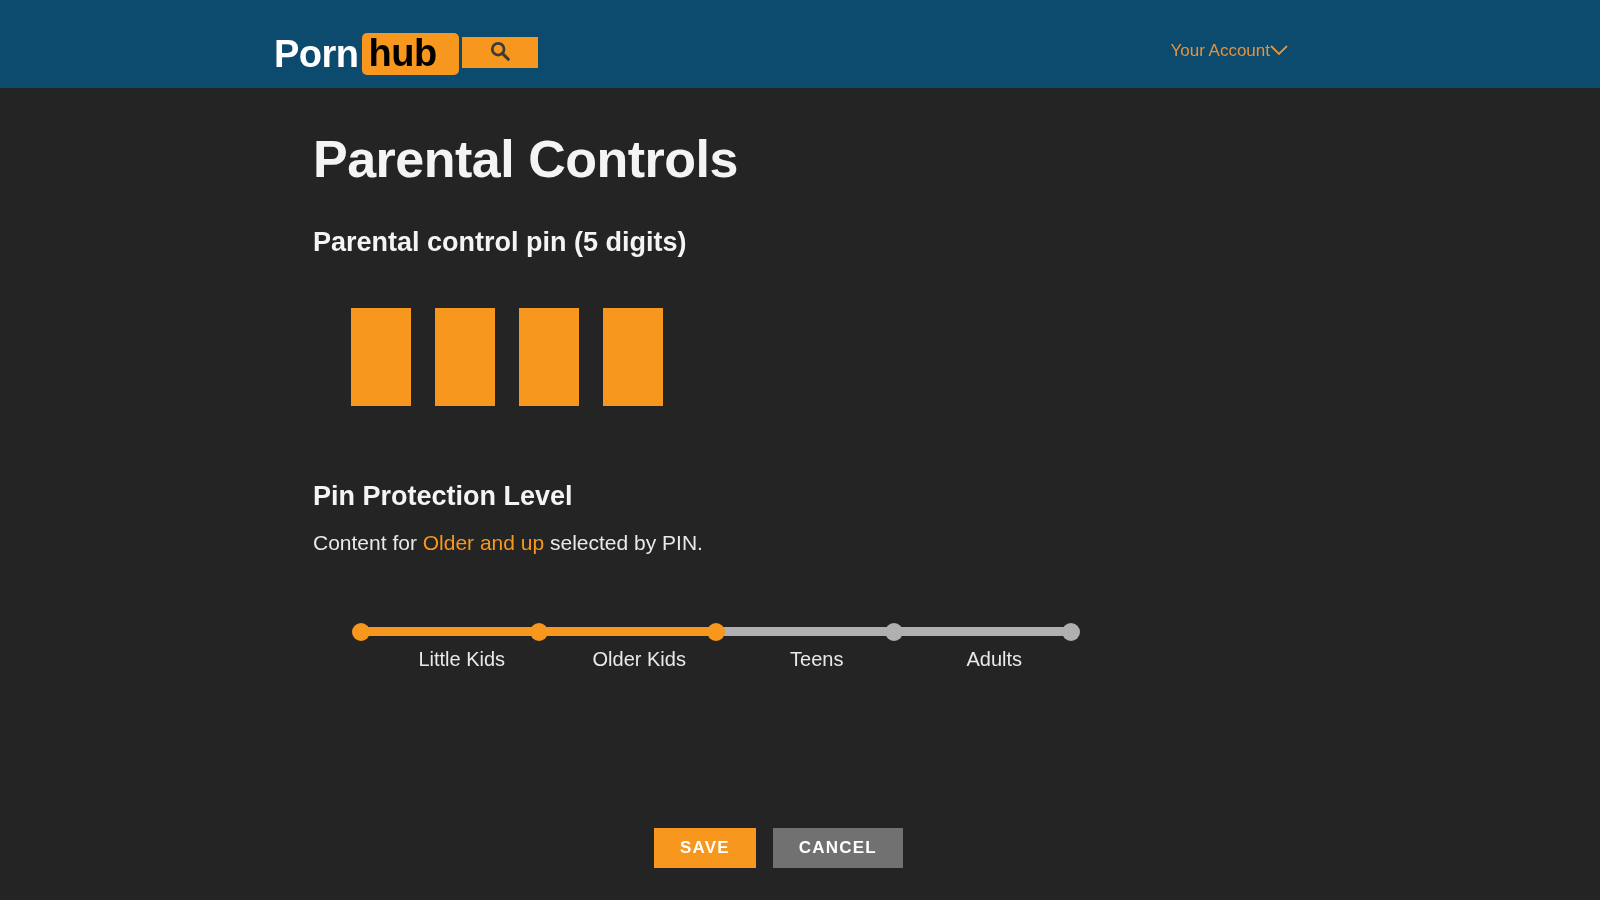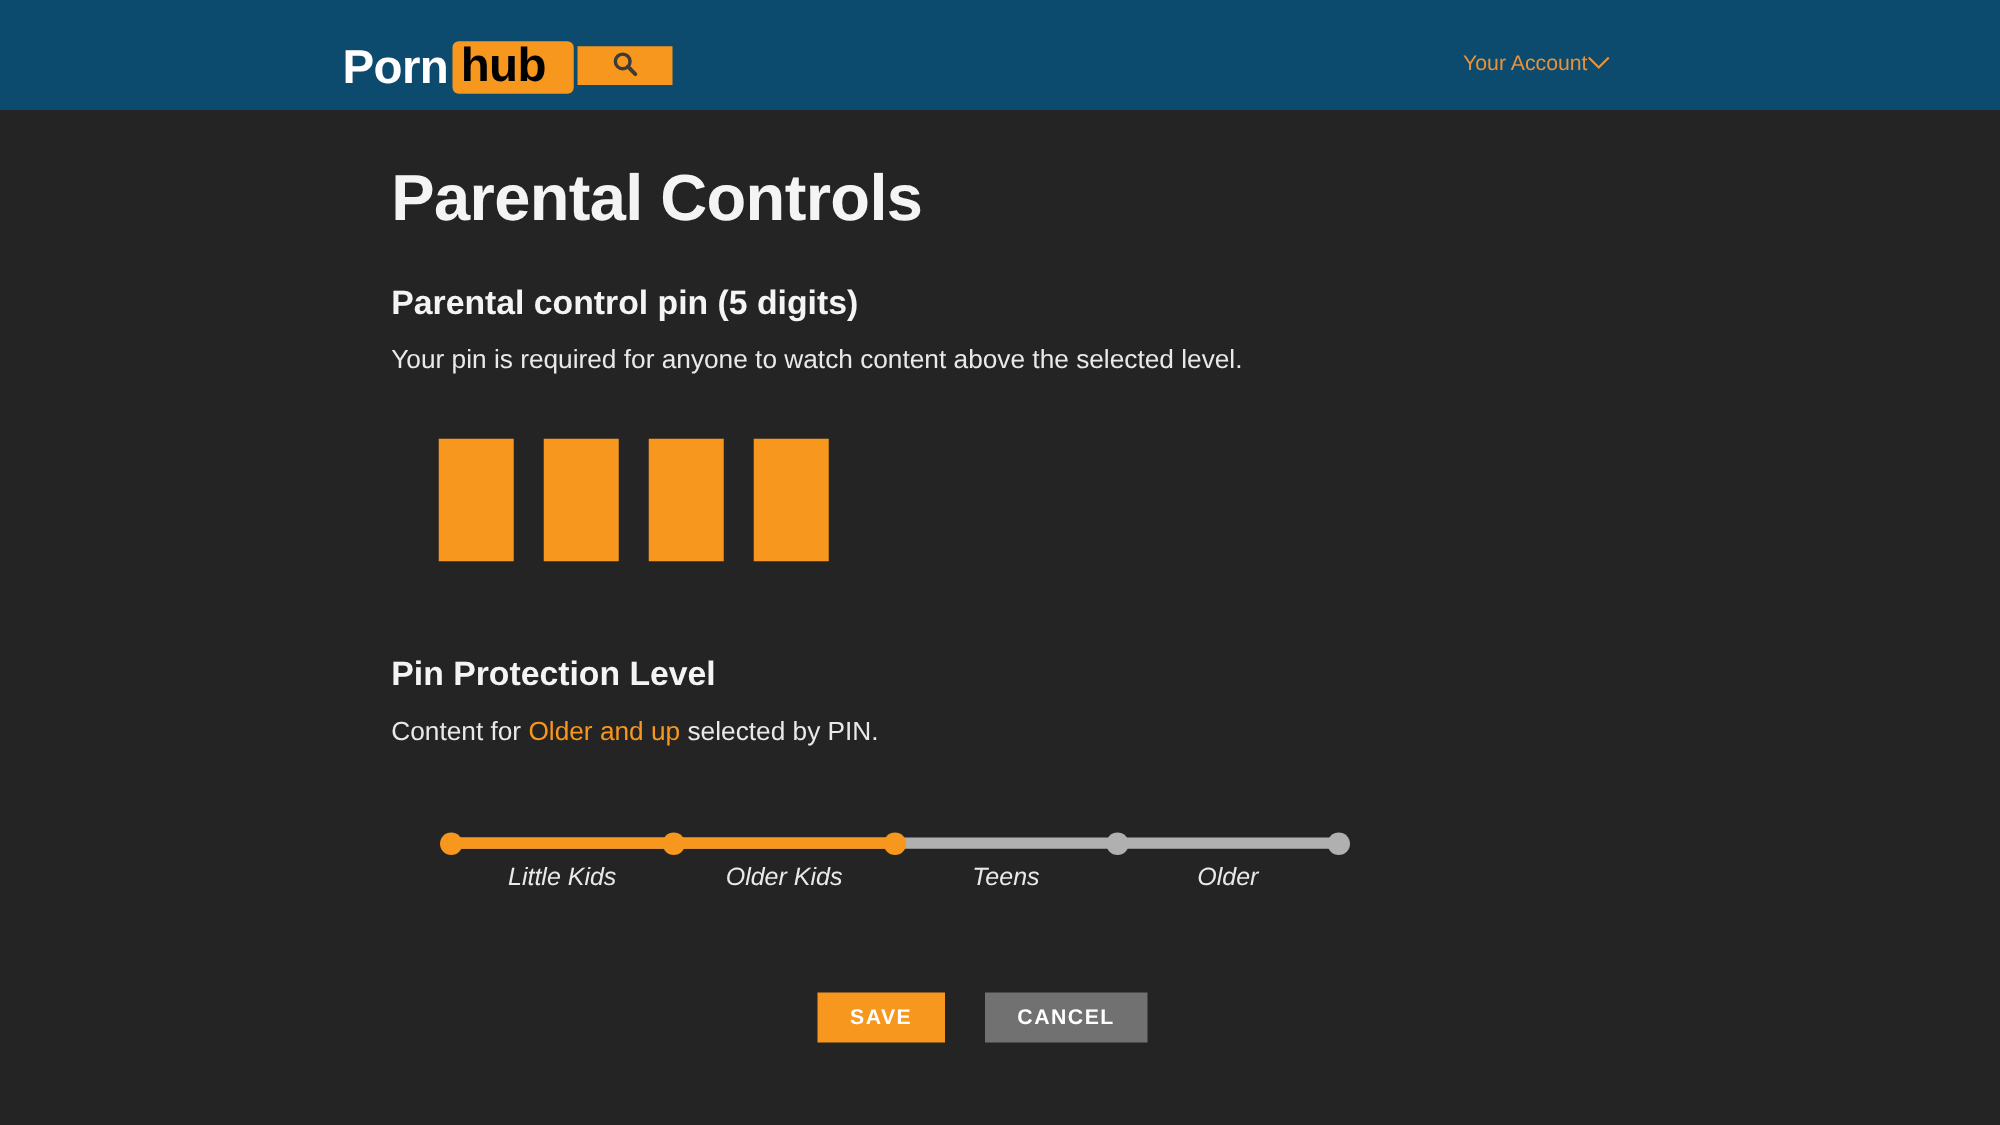--- a/index.html
+++ b/index.html
@@ -199,43 +199,42 @@
     height: 18px;
     border-radius: 50%;
     background: #b0b0b0;
     cursor: pointer;
     transform: translateX(-9px);
   }
   .knob.on { background: #f7971d; }
 
   .slider-labels {
     position: absolute;
-    left: 0;
+    left: 12px;
     top: 46px;
     width: 100%;
     height: 26px;
-    font-style: italic;
   }
   .slider-label {
     position: absolute;
     transform: translateX(-50%);
     font-size: 20px;
     color: #e9e9e9;
     white-space: nowrap;
     line-height: 1;
     cursor: pointer;
   }
 
   
   .actions {
     position: absolute;
     left: 654px;
-    top: 706px;
-    display: flex;
-    gap: 32px;
+    top: 740px;
+    display: flex;
+    gap: 17px;
     align-items: flex-end;
   }
   .btn {
     height: 40px;
     border: none;
     font-family: "Liberation Sans", sans-serif;
     font-size: 17px;
     font-weight: bold;
     letter-spacing: 1.2px;
     color: #ffffff;
@@ -276,21 +275,20 @@
   </div>
 
 </header>
 
 <main class="page">
 
   <h1 class="page-title">Parental Controls</h1>
 
   <section>
     <h2 class="section-title">Parental control pin (5 digits)</h2>
-    <p class="section-desc">Your pin is required for anyone to watch content above the selected level.</p>
 
     <div class="pin-row">
       <input class="pin-box" maxlength="1" type="password" value="" style="">
       <input class="pin-box" maxlength="1" type="password" value="" style="">
       <input class="pin-box" maxlength="1" type="password" value="" style="">
       <input class="pin-box" maxlength="1" type="password" value="" style="">
     </div>
   </section>
 
   <section class="level-block">
@@ -304,21 +302,21 @@
           <div class="knob on" style="left: 10px;"></div>
           <div class="knob on" style="left: 187.5px;"></div>
           <div class="knob on" style="left: 365px;"></div>
           <div class="knob" style="left: 542.5px;"></div>
           <div class="knob" style="left: 720px;"></div>
         </div>
       <div class="slider-labels" id="slider-labels">
           <div class="slider-label" style="left: 98.75px;">Little Kids</div>
           <div class="slider-label" style="left: 276.25px;">Older Kids</div>
           <div class="slider-label" style="left: 453.75px;">Teens</div>
-          <div class="slider-label" style="left: 631.25px;">Older</div>
+          <div class="slider-label" style="left: 631.25px;">Adults</div>
         </div>
     </div>
   </section>
 
   <div class="actions">
     <button class="btn btn-save">SAVE</button>
     <button class="btn btn-cancel">CANCEL</button>
   </div>
 
 </main>

